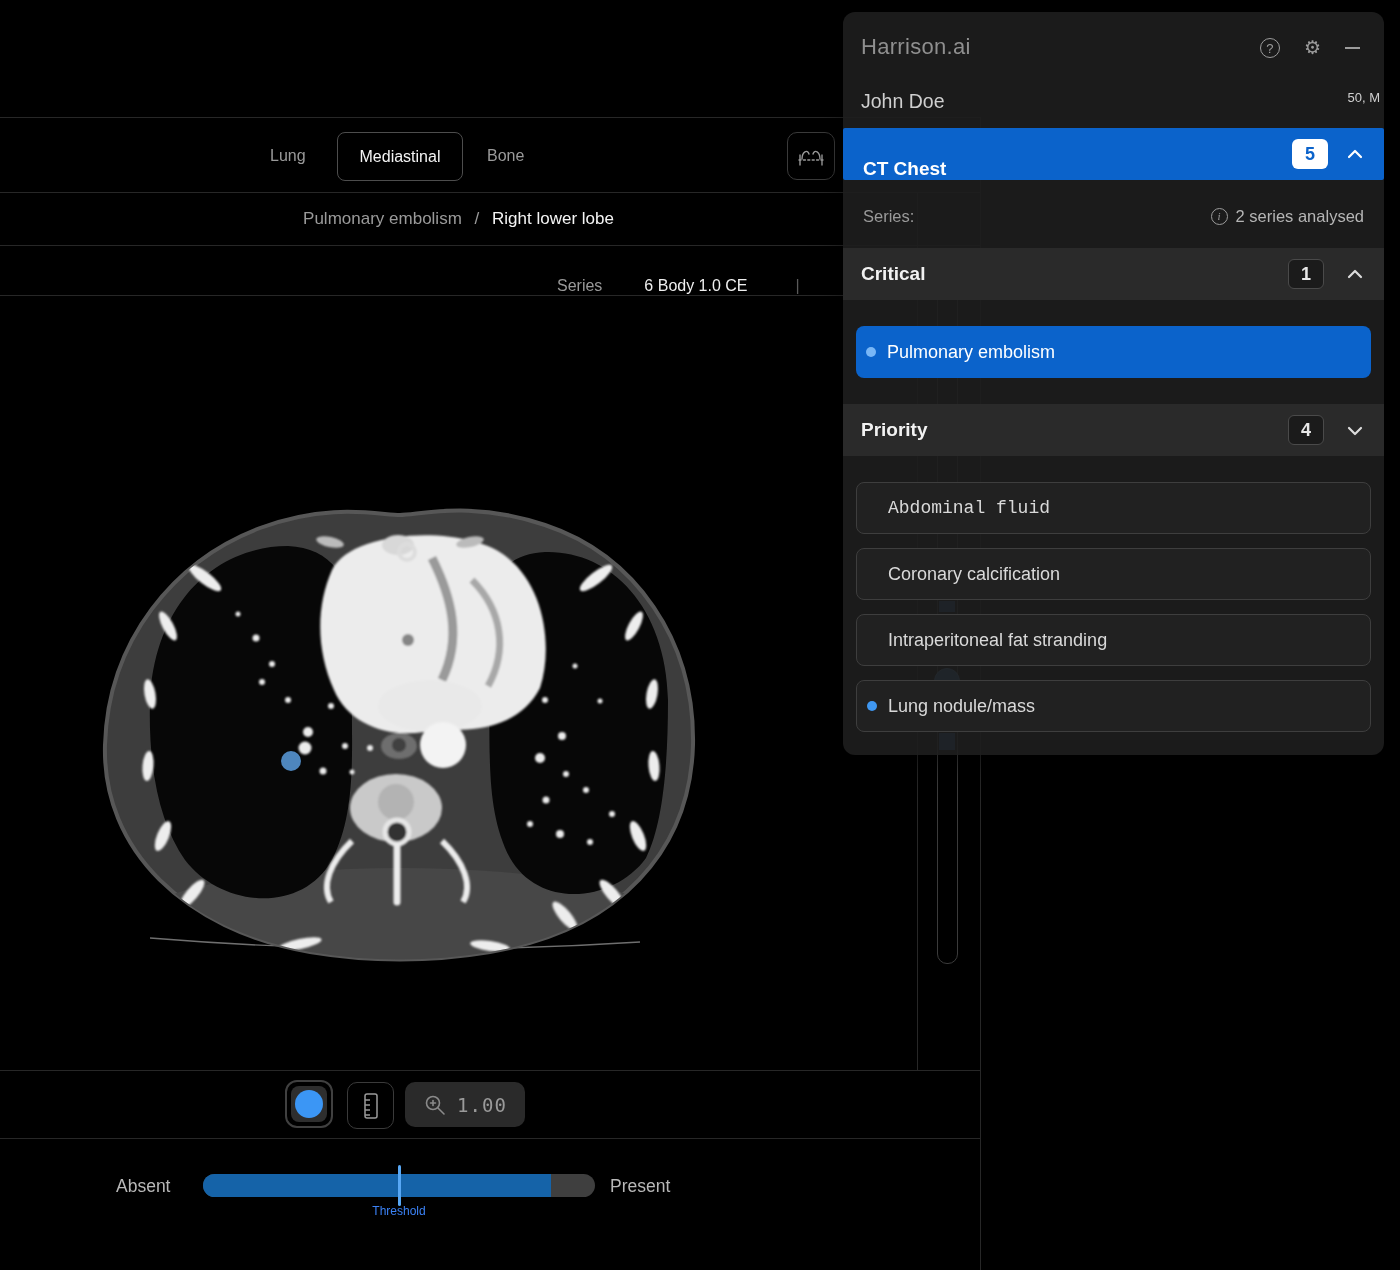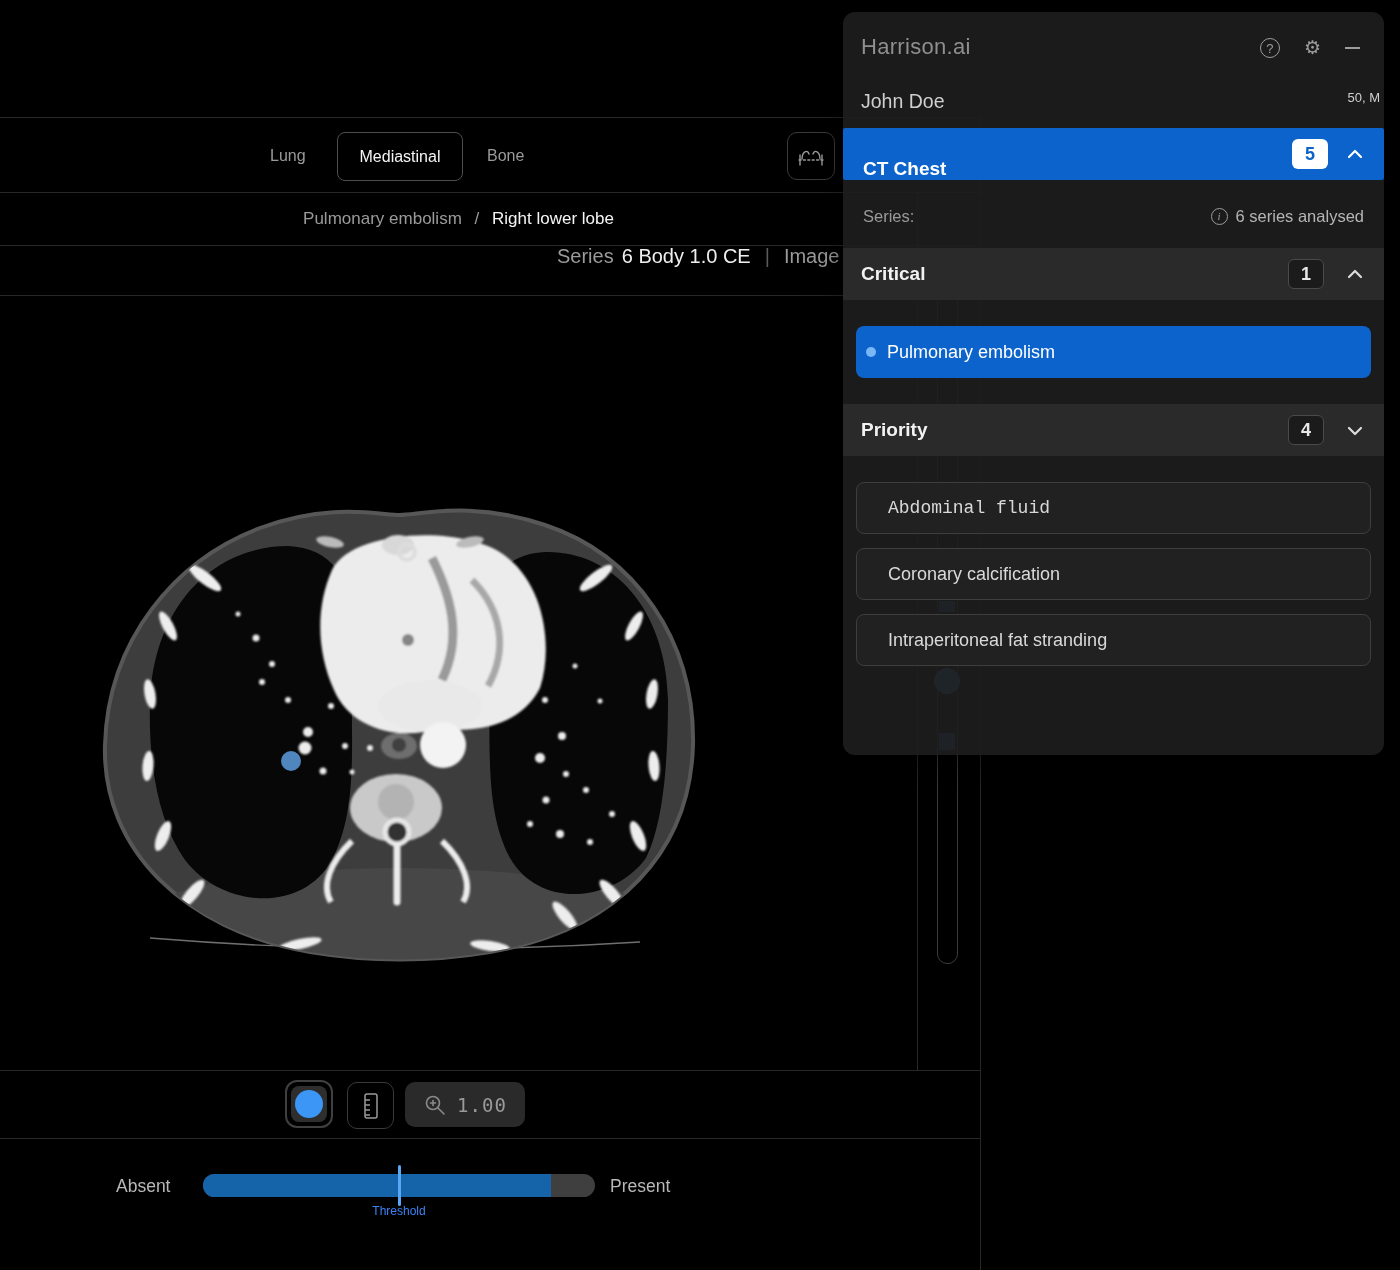--- a/index.html
+++ b/index.html
@@ -18,22 +18,22 @@
                 background:#2b5c8d;border:1px solid #49759f;box-sizing:border-box;}
   
   .tab{position:absolute;top:132px;height:47px;line-height:47px;font-size:16px;color:#9a9a9a;cursor:default;}
   .tab.selected{border:1px solid #4d4d4d;border-radius:8px;color:#f4f4f4;text-align:center;}
   .icon-btn{position:absolute;border:1px solid #3a3a3a;border-radius:10px;display:flex;
             align-items:center;justify-content:center;background:transparent;}
   
   .breadcrumb{position:absolute;top:192px;left:0;width:917px;height:53px;line-height:53px;
               text-align:center;font-size:17px;color:#9a9a9a;}
   .breadcrumb .current{color:#f5f5f5;}
-  .series-info{position:absolute;top:245px;left:557px;height:50px;display:flex;align-items:flex-start;
-               font-size:20px;color:#9a9a9a;white-space:nowrap;}
+  .series-info{position:absolute;top:245px;left:557px;height:50px;display:flex;align-items:flex-end;
+               font-size:16px;color:#9a9a9a;white-space:nowrap;gap:34px;}
   .series-info .val{color:#efefef;margin-left:8px;}
   .series-info .sep{color:#5a5a5a;margin:0 14px;}
   
   .tool-inner{margin:4px;background:#2e2e2e;border-radius:8px;flex:1;display:flex;align-items:center;justify-content:center;}
   .blue-circle{width:28px;height:28px;border-radius:50%;background:#3b96f5;}
   .zoom-pill{position:absolute;left:405px;top:1082px;width:120px;height:45px;background:#2a2a2a;
              border-radius:10px;display:flex;align-items:center;justify-content:center;gap:10px;}
   .zoom-pill span{font-family:"DejaVu Sans Mono",monospace;font-size:19px;color:#9a9a9a;letter-spacing:1px;}
   
   .thr-label{position:absolute;top:1172px;height:28px;line-height:28px;font-size:17.5px;color:#b8b8b8;}
@@ -257,21 +257,21 @@
     <span class="badge-white">5</span>
     <svg class="chev" width="22" height="22" viewBox="0 0 22 22" fill="none" stroke="#ffffff" stroke-width="2.2" stroke-linecap="round" stroke-linejoin="round">
       <polyline points="5,14 11,8 17,14"></polyline>
     </svg>
   </div>
 
   <div class="series-row">
     <span class="lbl">Series:</span>
     <span class="status">
       <span class="info-icon">i</span>
-      <span>6 series analysed</span>
+      <span>2 series analysed</span>
     </span>
   </div>
 
   <div class="sec-hdr" style="top:236px;">
     <span class="lbl">Critical</span>
     <span class="badge-dark">1</span>
     <svg class="chev" width="22" height="22" viewBox="0 0 22 22" fill="none" stroke="#dcdcdc" stroke-width="2.2" stroke-linecap="round" stroke-linejoin="round">
       <polyline points="5,14 11,8 17,14"></polyline>
     </svg>
   </div>
@@ -291,13 +291,17 @@
 
   <div class="item" style="top:470px;font-family:Liberation Mono, monospace;">
     <span class="txt">Abdominal fluid</span>
   </div>
   <div class="item" style="top:536px;">
     <span class="txt">Coronary calcification</span>
   </div>
   <div class="item" style="top:602px;">
     <span class="txt">Intraperitoneal fat stranding</span>
   </div>
+  <div class="item" style="top:668px;">
+    <span class="dot"></span>
+    <span class="txt">Lung nodule/mass</span>
+  </div>
 </div>
 
 </body></html>

